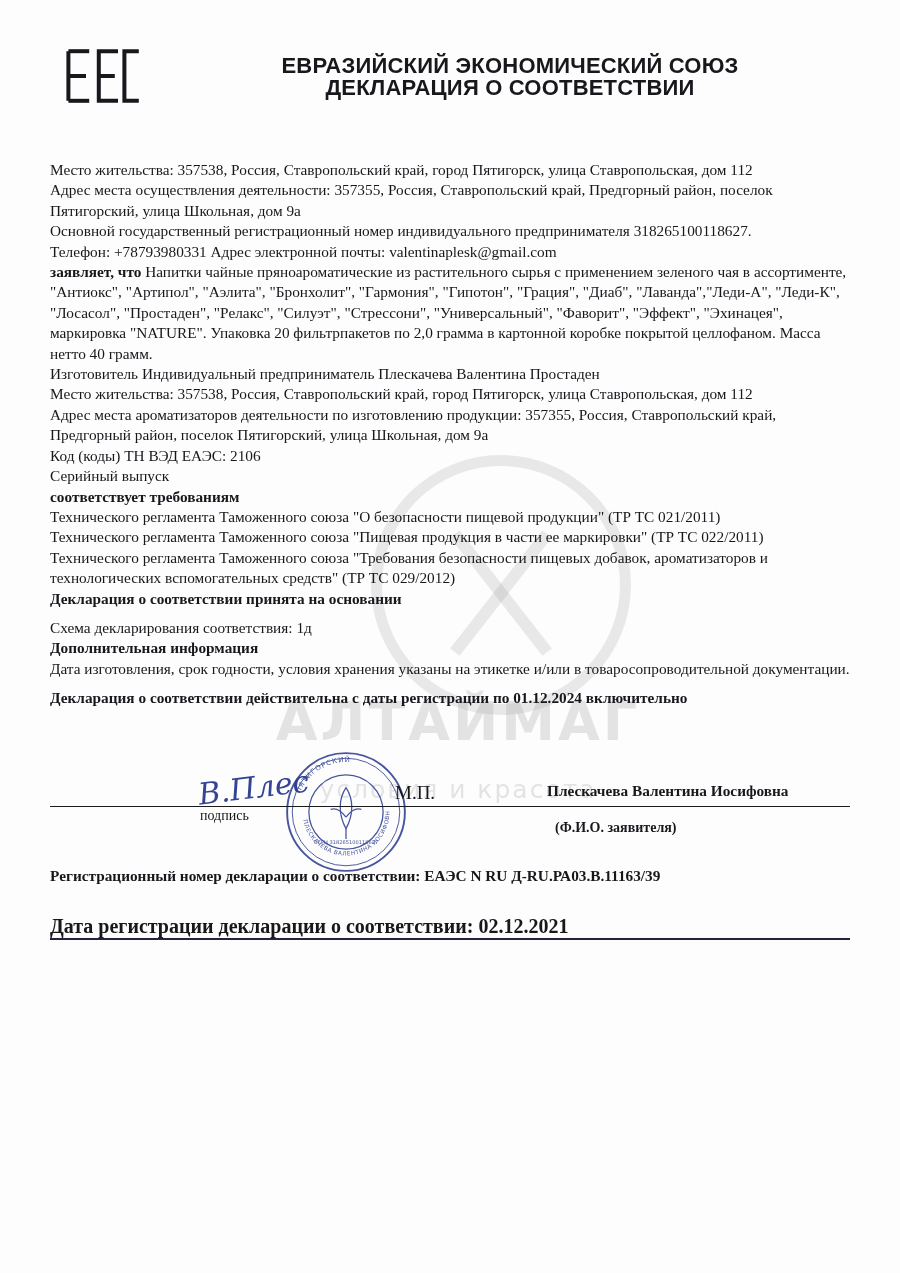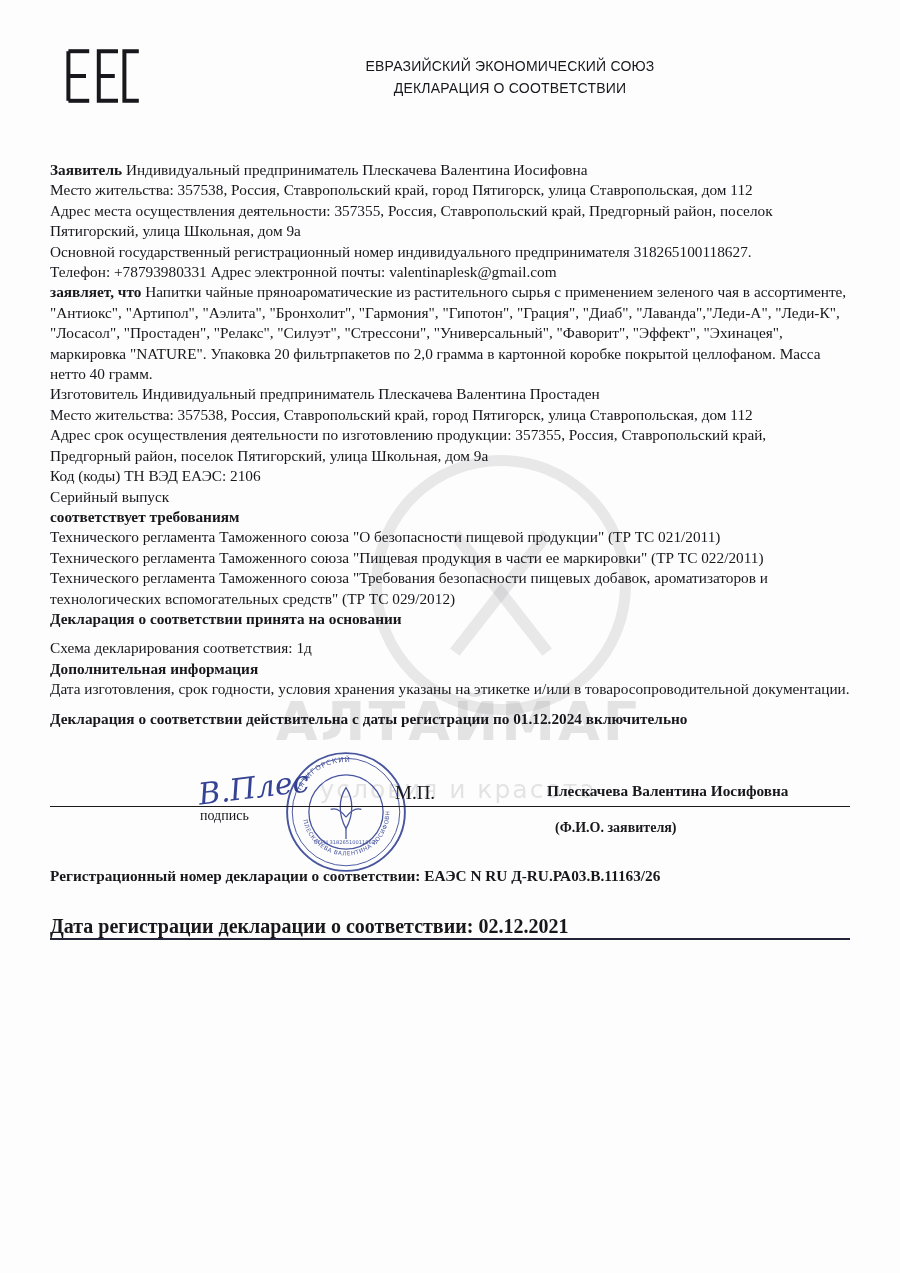--- a/index.html
+++ b/index.html
@@ -100,22 +100,22 @@
     height: 56px;
   }
 
   .header-title {
     position: absolute;
     left: 180px;
     top: 55px;
     width: 660px;
     text-align: center;
     font-family: "Liberation Sans", sans-serif;
-    font-weight: 400;
-    font-size: 14px;
+    font-weight: 700;
+    font-size: 22px;
     line-height: 22px;
     letter-spacing: 0.2px;
   }
 
   .body-block {
     position: absolute;
     left: 50px;
     top: 160px;
     width: 800px;
     font-size: 15.3px;
@@ -270,31 +270,30 @@
       </g>
     </svg>
 
     <div class="header-title">
       <div>ЕВРАЗИЙСКИЙ ЭКОНОМИЧЕСКИЙ СОЮЗ</div>
       <div>ДЕКЛАРАЦИЯ О СООТВЕТСТВИИ</div>
     </div>
 
     <div class="body-block">
 
-      <p><span class="b">Заявитель</span><span> Индивидуальный предприниматель Плескачева Валентина Иосифовна</span></p>
       <p>Место жительства: 357538, Россия, Ставропольский край, город Пятигорск, улица Ставропольская, дом 112</p>
       <p>Адрес места осуществления деятельности: 357355, Россия, Ставропольский край, Предгорный район, поселок Пятигорский, улица Школьная, дом 9а</p>
       <p>Основной государственный регистрационный номер индивидуального предпринимателя 318265100118627.</p>
       <p>Телефон: +78793980331 Адрес электронной почты: valentinaplesk@gmail.com</p>
 
       <p><span class="b">заявляет, что</span><span> Напитки чайные пряноароматические из растительного сырья с применением зеленого чая в ассортименте, "Антиокс", "Артипол", "Аэлита", "Бронхолит", "Гармония", "Гипотон", "Грация", "Диаб", "Лаванда","Леди-А", "Леди-К", "Лосасол", "Простаден", "Релакс", "Силуэт", "Стрессони", "Универсальный", "Фаворит", "Эффект", "Эхинацея", маркировка "NATURE". Упаковка 20 фильтрпакетов по 2,0 грамма в картонной коробке покрытой целлофаном. Масса нетто 40 грамм.</span></p>
 
       <p>Изготовитель Индивидуальный предприниматель Плескачева Валентина Простаден</p>
       <p>Место жительства: 357538, Россия, Ставропольский край, город Пятигорск, улица Ставропольская, дом 112</p>
-      <p>Адрес срок осуществления деятельности по изготовлению продукции: 357355, Россия, Ставропольский край, Предгорный район, поселок Пятигорский, улица Школьная, дом 9а</p>
+      <p>Адрес места ароматизаторов деятельности по изготовлению продукции: 357355, Россия, Ставропольский край, Предгорный район, поселок Пятигорский, улица Школьная, дом 9а</p>
       <p>Код (коды) ТН ВЭД ЕАЭС: 2106</p>
       <p>Серийный выпуск</p>
 
       <p class="b">соответствует требованиям</p>
       <p>Технического регламента Таможенного союза "О безопасности пищевой продукции" (ТР ТС 021/2011)</p>
       <p>Технического регламента Таможенного союза "Пищевая продукция в части ее маркировки" (ТР ТС 022/2011)</p>
       <p>Технического регламента Таможенного союза "Требования безопасности пищевых добавок, ароматизаторов и технологических вспомогательных средств" (ТР ТС 029/2012)</p>
       <p class="b">Декларация о соответствии принята на основании</p>
 
       <div class="spacer-sm"></div>
@@ -312,20 +311,20 @@
       <div class="sig-script">В.Плес</div>
       <div class="sig-mp">М.П.</div>
       <div class="sig-name">Плескачева Валентина Иосифовна</div>
       <div class="sig-line"></div>
     </div>
     <div class="sig-labels">
       <div class="sig-podpis">подпись</div>
       <div class="sig-fio">(Ф.И.О. заявителя)</div>
     </div>
 
-    <p class="reg-num"><span>Регистрационный номер декларации о соответствии: </span><span>ЕАЭС N RU Д-RU.РА03.В.11163/26</span></p>
+    <p class="reg-num"><span>Регистрационный номер декларации о соответствии: </span><span>ЕАЭС N RU Д-RU.РА03.В.11163/39</span></p>
 
     <p class="reg-date"><span>Дата регистрации декларации о соответствии:  </span><span>02.12.2021</span></p>
 
     <div class="bottom-rule"></div>
 
   </div>
 </div>
 
 </body></html>

